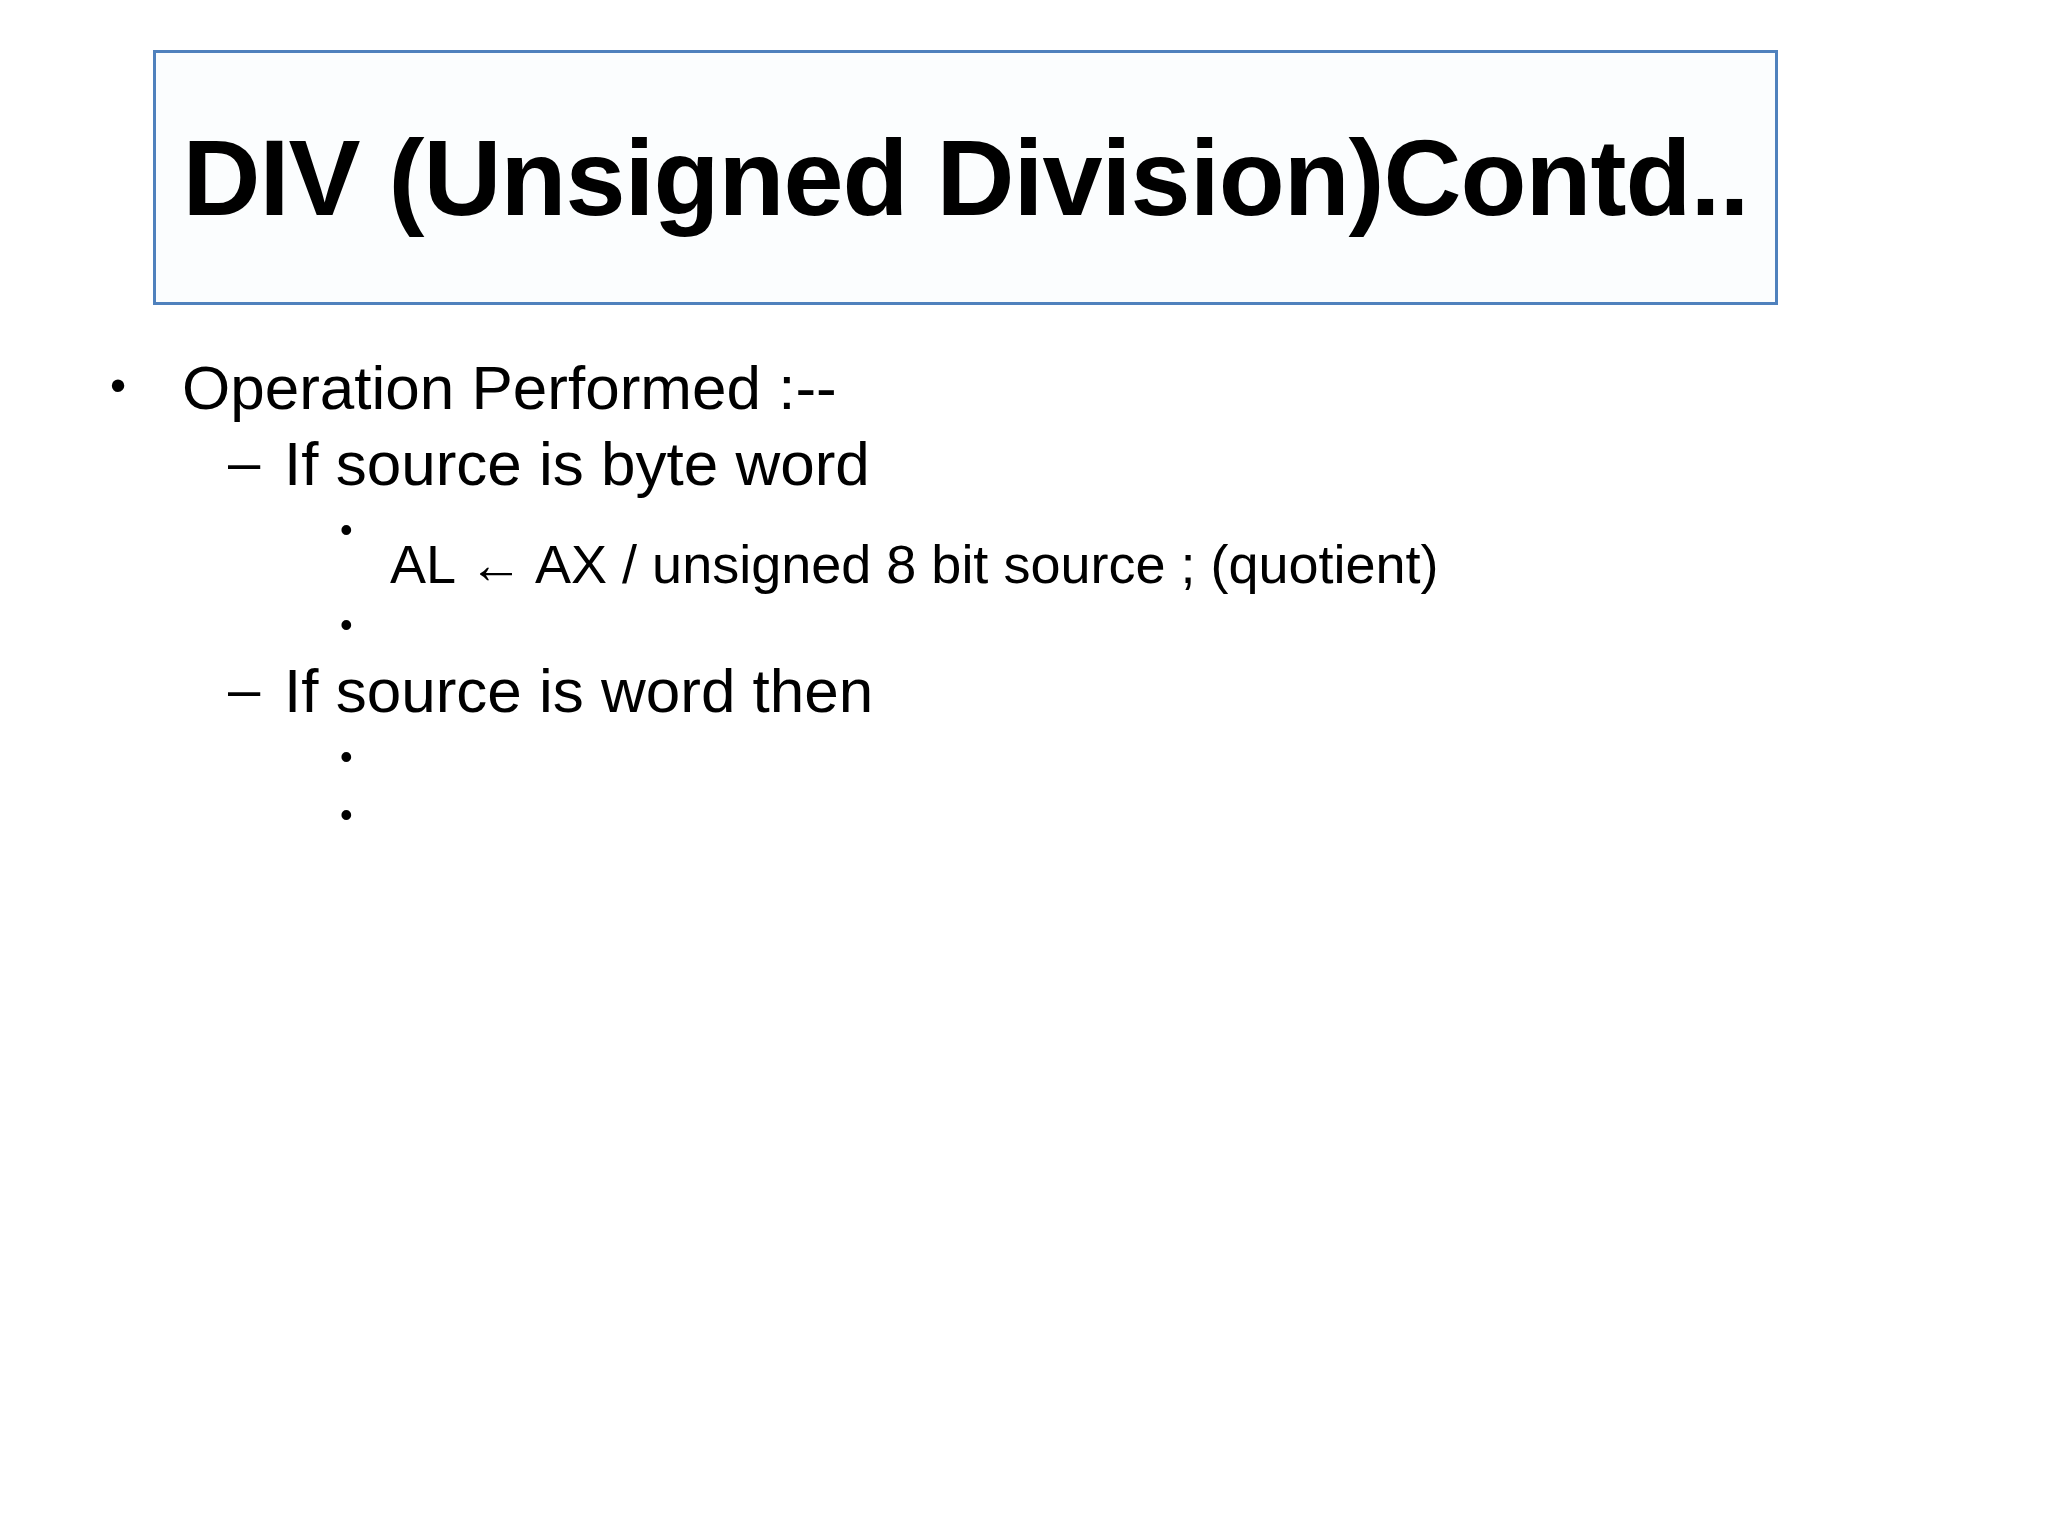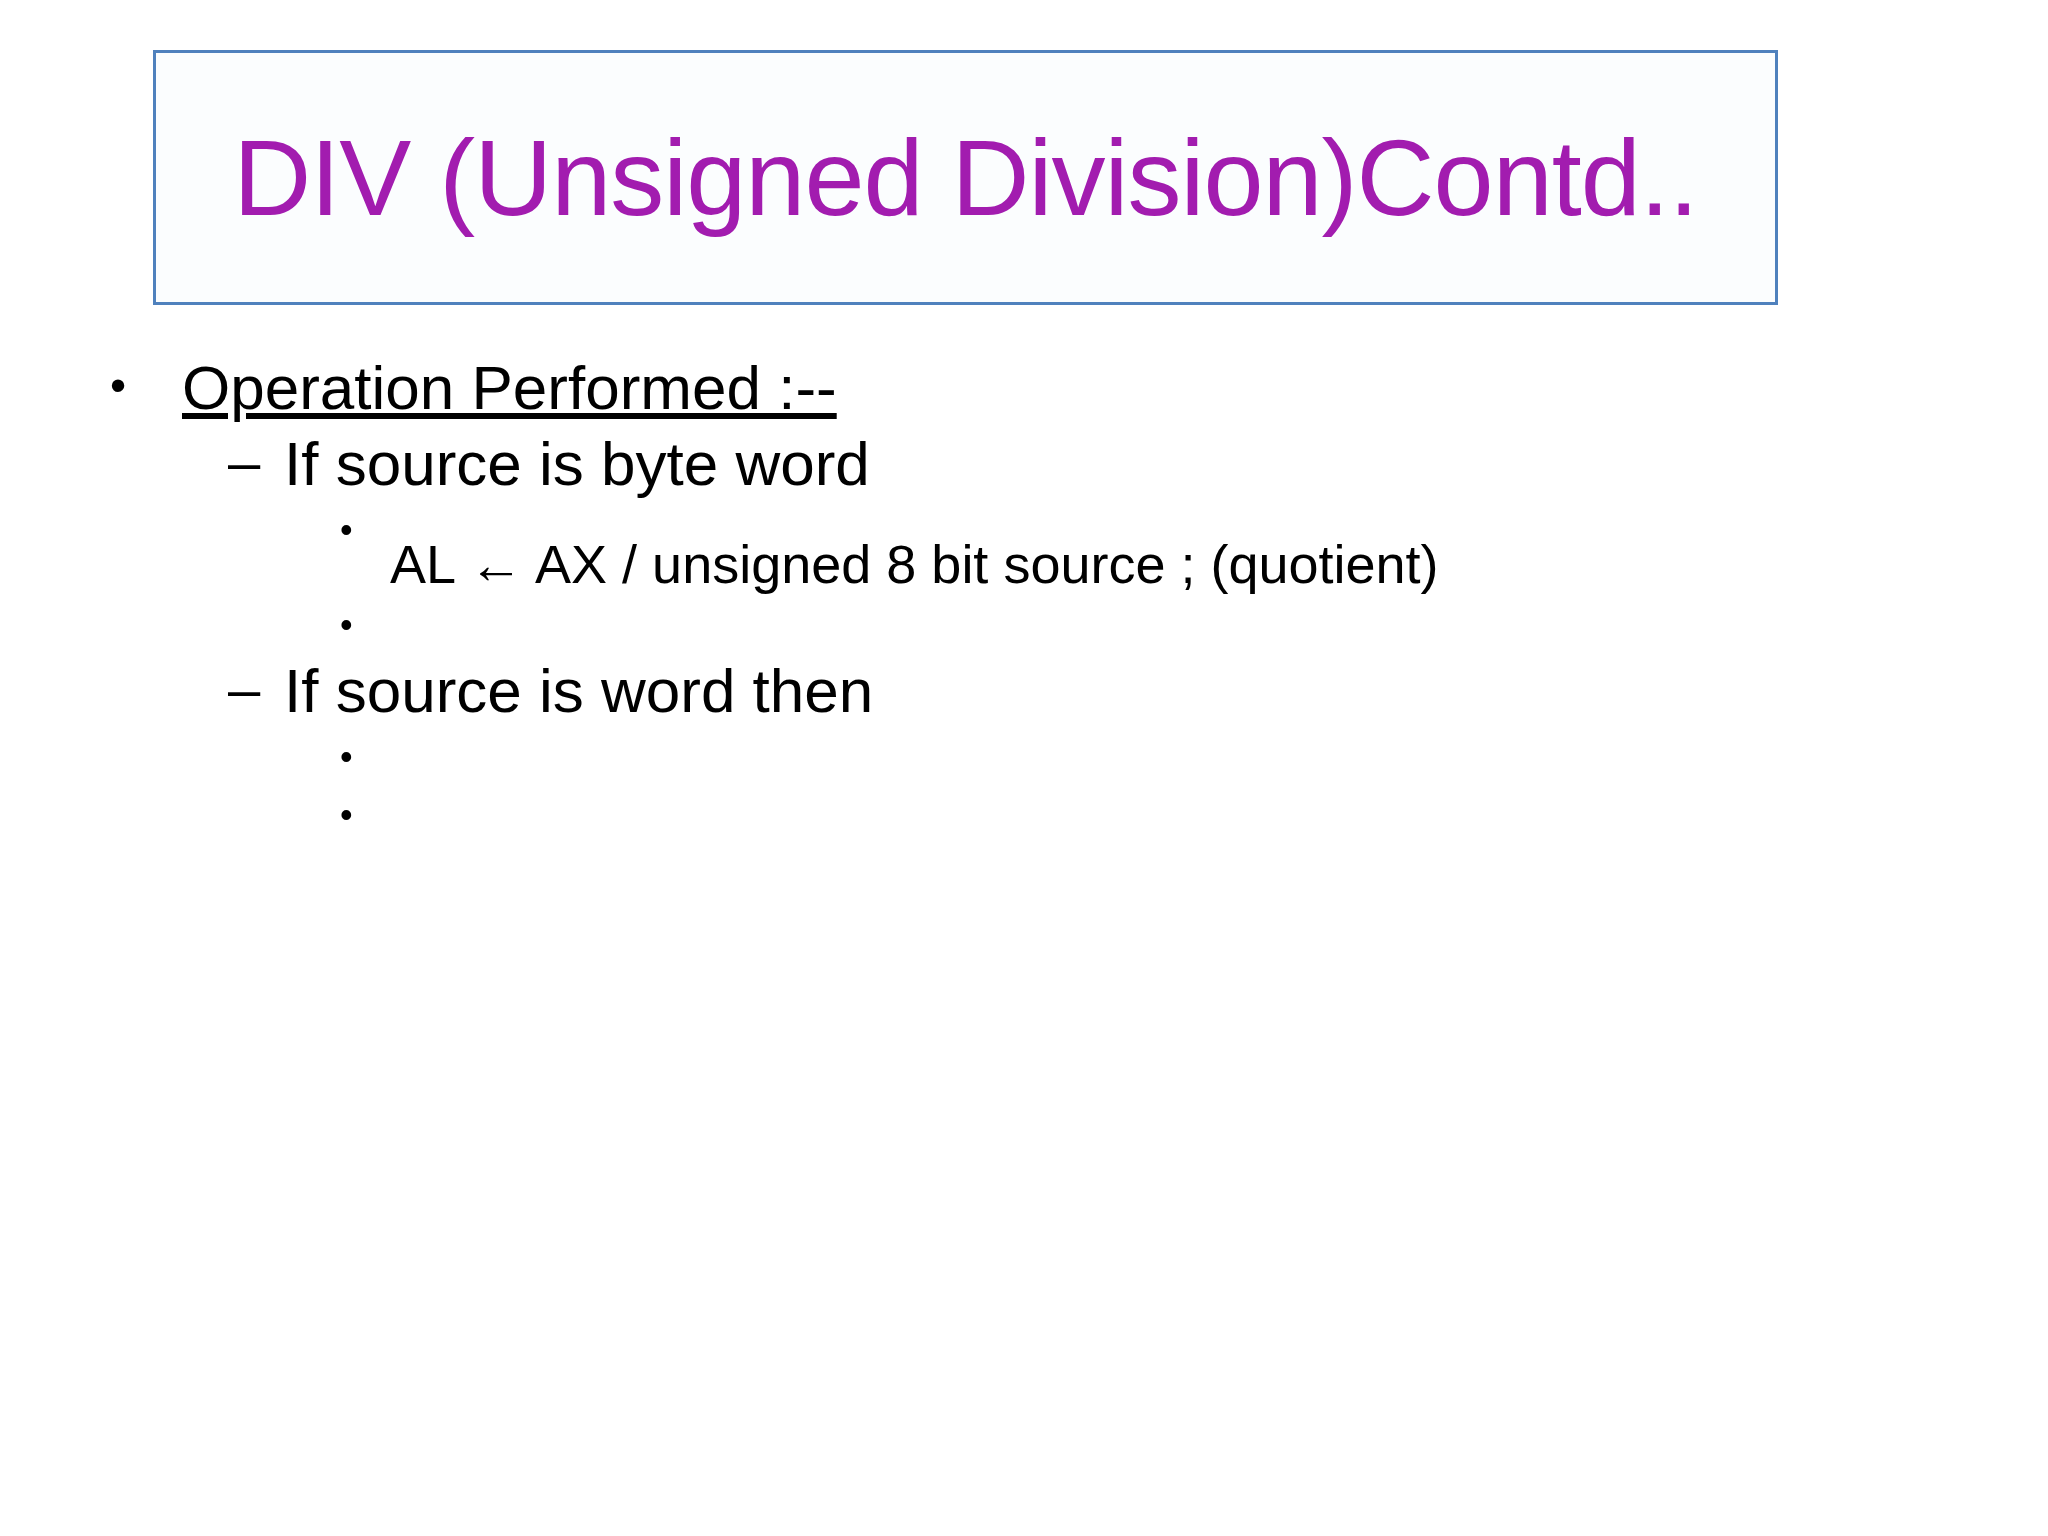--- a/index.html
+++ b/index.html
@@ -27,24 +27,24 @@
     border: 3px solid #4f81bd;
     background: #fbfdfe;
     display: flex;
     align-items: center;
     justify-content: center;
     overflow: hidden;
   }
   .title-text {
     font-size: 108px;
     line-height: 1.05;
-    font-weight: 400;
+    font-weight: 700;
     letter-spacing: -1px;
     white-space: nowrap;
-    color: #a21caf;
+    color: #000000;
   }
 
   
   .content {
     position: absolute;
     left: 110px;
     top: 352px;
     width: 1880px;
   }
 
@@ -60,21 +60,21 @@
     line-height: 1.16;
     margin-bottom: 4px;
   }
   .lvl1 .marker {
     width: 72px;
     flex: 0 0 72px;
     text-align: left;
     font-size: 46px;
     line-height: 1.45;
   }
-  .lvl1 .txt { flex: 1 1 auto; text-decoration: underline; }
+  .lvl1 .txt { flex: 1 1 auto; }
 
   
   .lvl2 {
     font-size: 62px;
     line-height: 1.16;
     margin-left: 118px;
     margin-bottom: 2px;
   }
   .lvl2 .marker {
     width: 56px;

